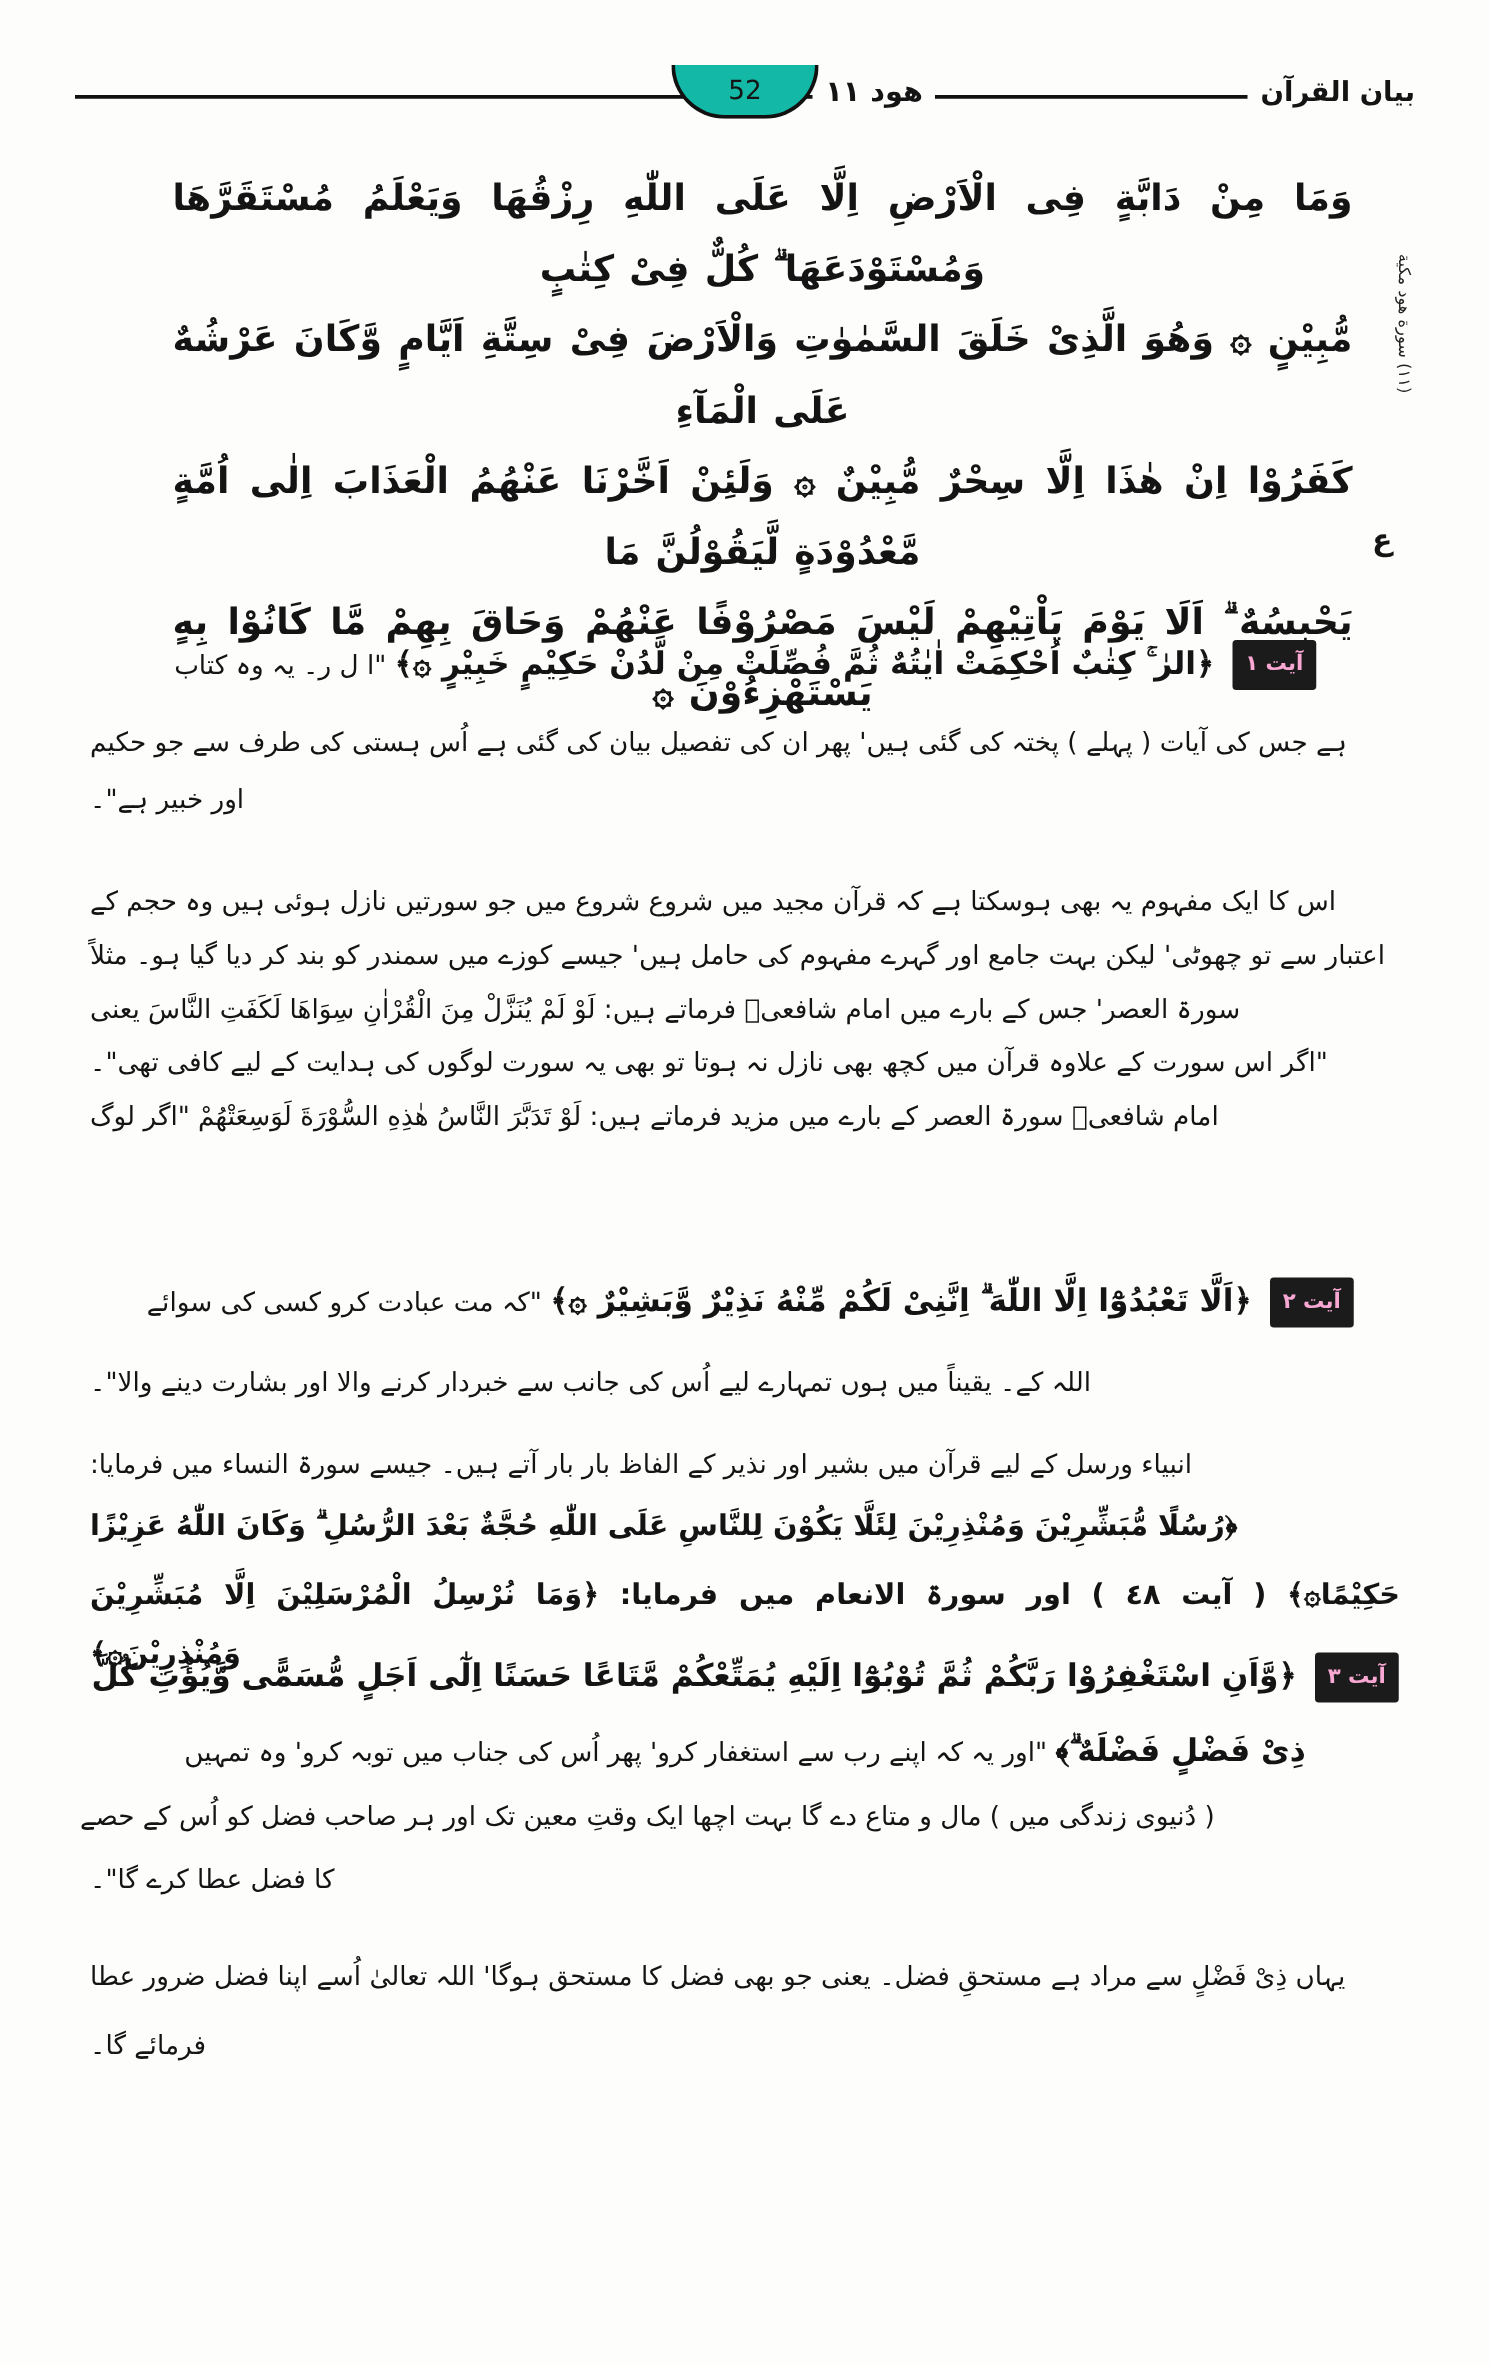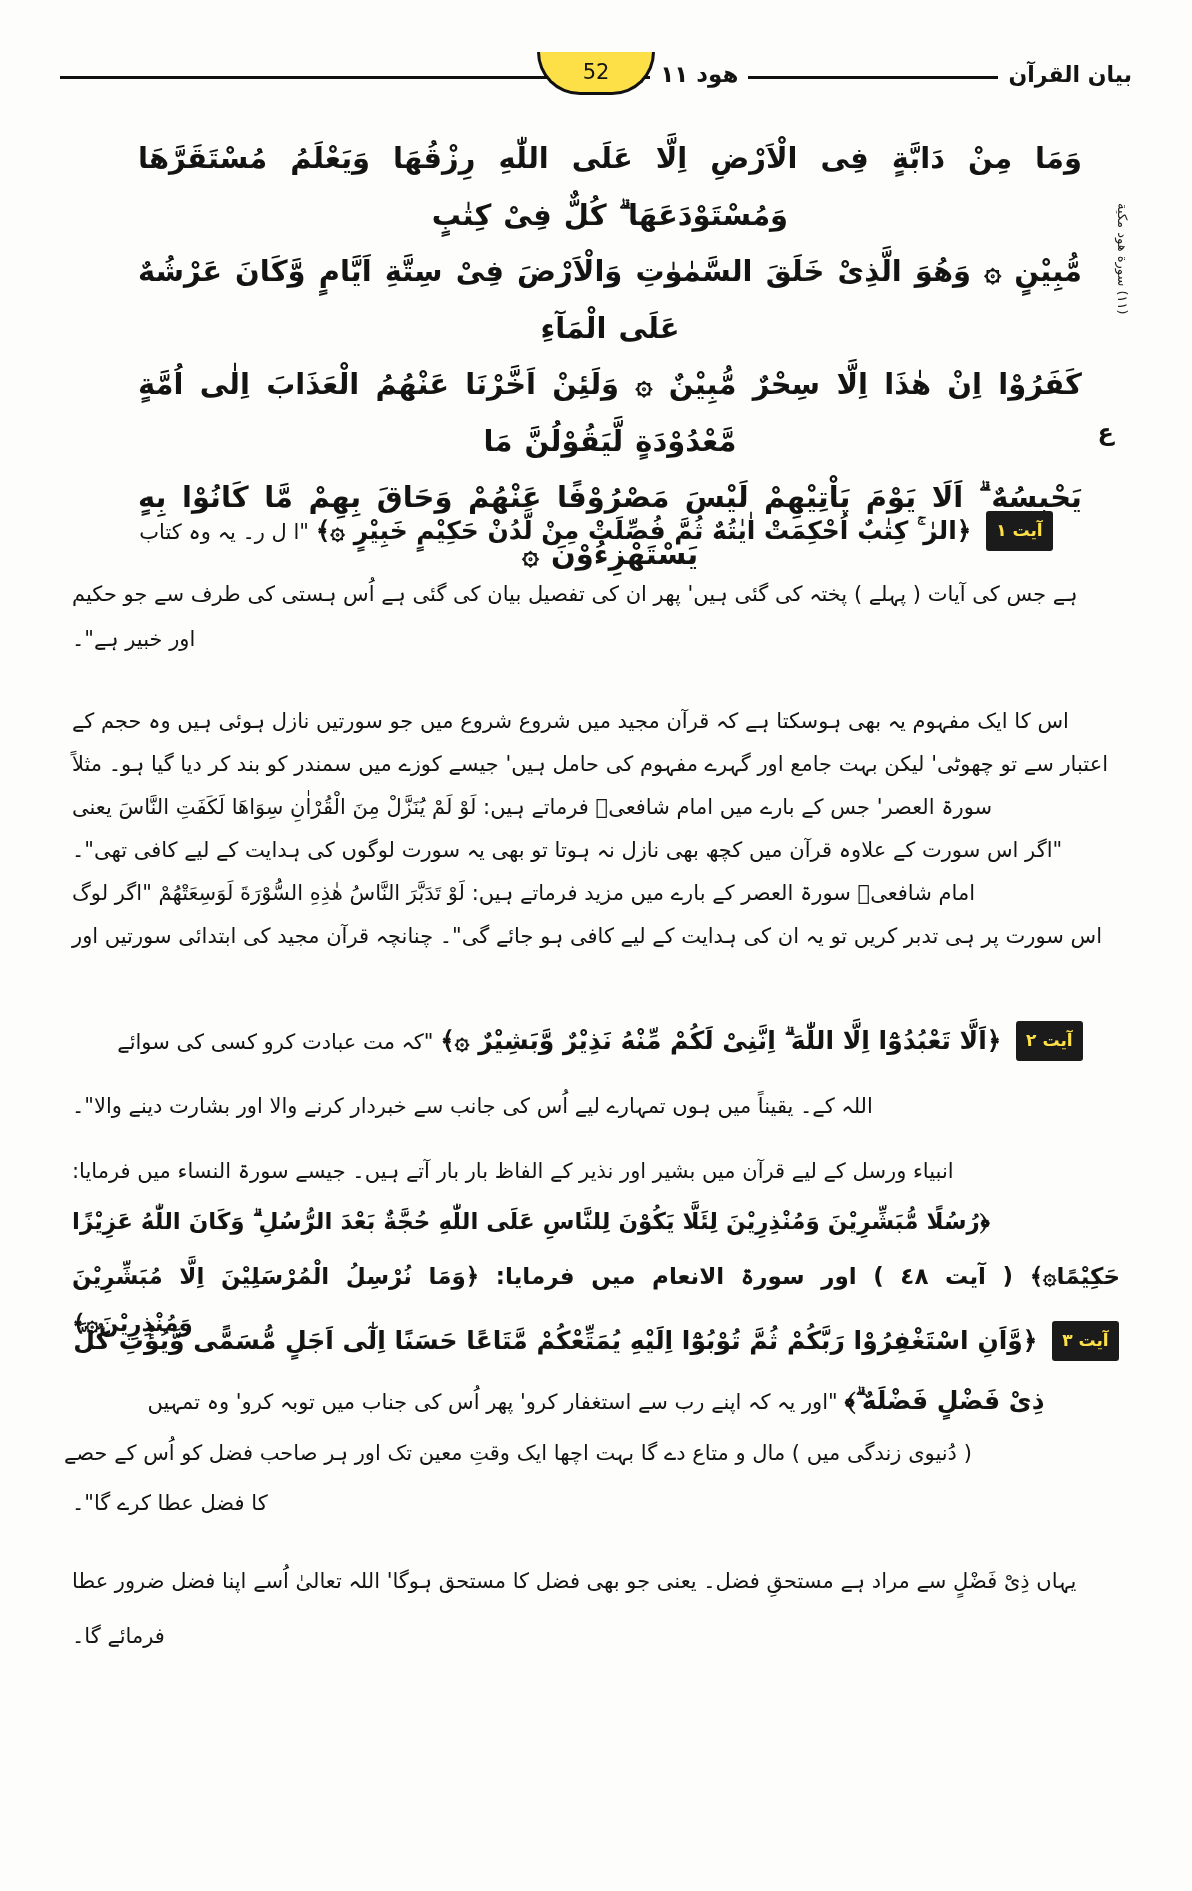--- a/index.html
+++ b/index.html
@@ -55,21 +55,21 @@
   .hdr-num {
     position: absolute;
     top: 0px;
     left: 50%;
     transform: translateX(-50%);
     width: 112px;
     height: 40px;
     border: 3px solid #111;
     border-top: none;
     border-radius: 0 0 60px 60px;
-    background: #fde047;
+    background: #14b8a6;
     display: flex;
     align-items: center;
     justify-content: center;
     font-size: 21px;
     direction: ltr;
   }
 
   
   .quran-block {
     position: absolute;
@@ -108,21 +108,21 @@
     text-align: justify;
     text-align-last: left;
     letter-spacing: 0px;
   }
   .para.centerlast { text-align-last: center; }
   .para.leftlast { text-align-last: left; }
 
   .ayat-tag {
     display: inline-block;
     background: #1b1b1b;
-    color: #fde047;
+    color: #f9a8d4;
     font-size: 17px;
     font-weight: 700;
     padding: 2px 10px 3px 10px;
     border-radius: 3px;
     margin-left: 8px;
     vertical-align: 3px;
     letter-spacing: 1px;
     white-space: nowrap;
   }
   .arab-inline {
@@ -170,21 +170,20 @@
   <div class="para" style="top:618px; right:72px; left:72px; text-align:left;">
     <span class="urdu">اور خبیر ہے"۔</span>
   </div>
 
   <div class="para" style="top:700px; right:72px; left:72px; text-align-last:left;">
     <div style="text-indent:42px;">اس کا ایک مفہوم یہ بھی ہوسکتا ہے کہ قرآن مجید میں شروع شروع میں جو سورتیں نازل ہوئی ہیں وہ حجم کے</div>
     <div>اعتبار سے تو چھوٹی' لیکن بہت جامع اور گہرے مفہوم کی حامل ہیں' جیسے کوزے میں سمندر کو بند کر دیا گیا ہو۔ مثلاً</div>
     <div>سورۃ العصر' جس کے بارے میں امام شافعیؒ فرماتے ہیں: لَوْ لَمْ يُنَزَّلْ مِنَ الْقُرْاٰنِ سِوَاهَا لَكَفَتِ النَّاسَ یعنی</div>
     <div>"اگر اس سورت کے علاوہ قرآن میں کچھ بھی نازل نہ ہوتا تو بھی یہ سورت لوگوں کی ہدایت کے لیے کافی تھی"۔</div>
     <div>امام شافعیؒ سورۃ العصر کے بارے میں مزید فرماتے ہیں: لَوْ تَدَبَّرَ النَّاسُ هٰذِهِ السُّوْرَةَ لَوَسِعَتْهُمْ "اگر لوگ</div>
-    <div>اس سورت پر ہی تدبر کریں تو یہ ان کی ہدایت کے لیے کافی ہو جائے گی"۔ چنانچہ قرآن مجید کی ابتدائی سورتیں اور</div>
   </div>
 
   <div class="para centerlast" style="top:1015px; right:64px; left:72px;">
     <span class="ayat-tag">آیت ٢</span>
     <span class="arab-inline">﴿اَلَّا تَعْبُدُوْٓا اِلَّا اللّٰهَ ۗ اِنَّنِىْ لَكُمْ مِّنْهُ نَذِيْرٌ وَّبَشِيْرٌ ۞﴾</span>
     <span class="urdu">"کہ مت عبادت کرو کسی کی سوائے</span>
   </div>
   <div class="para" style="top:1150px; right:72px; left:72px; text-align-last:left;">
     <div style="text-indent:42px;">انبیاء ورسل کے لیے قرآن میں بشیر اور نذیر کے الفاظ بار بار آتے ہیں۔ جیسے سورۃ النساء میں فرمایا:</div>
   </div>

